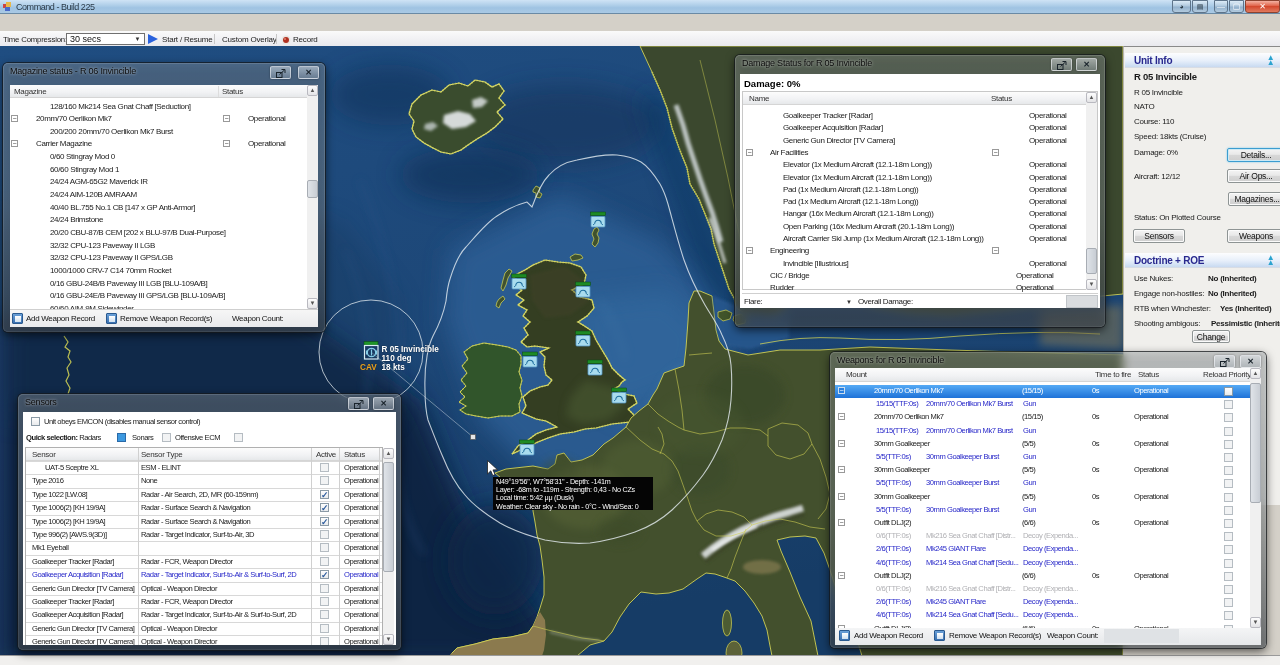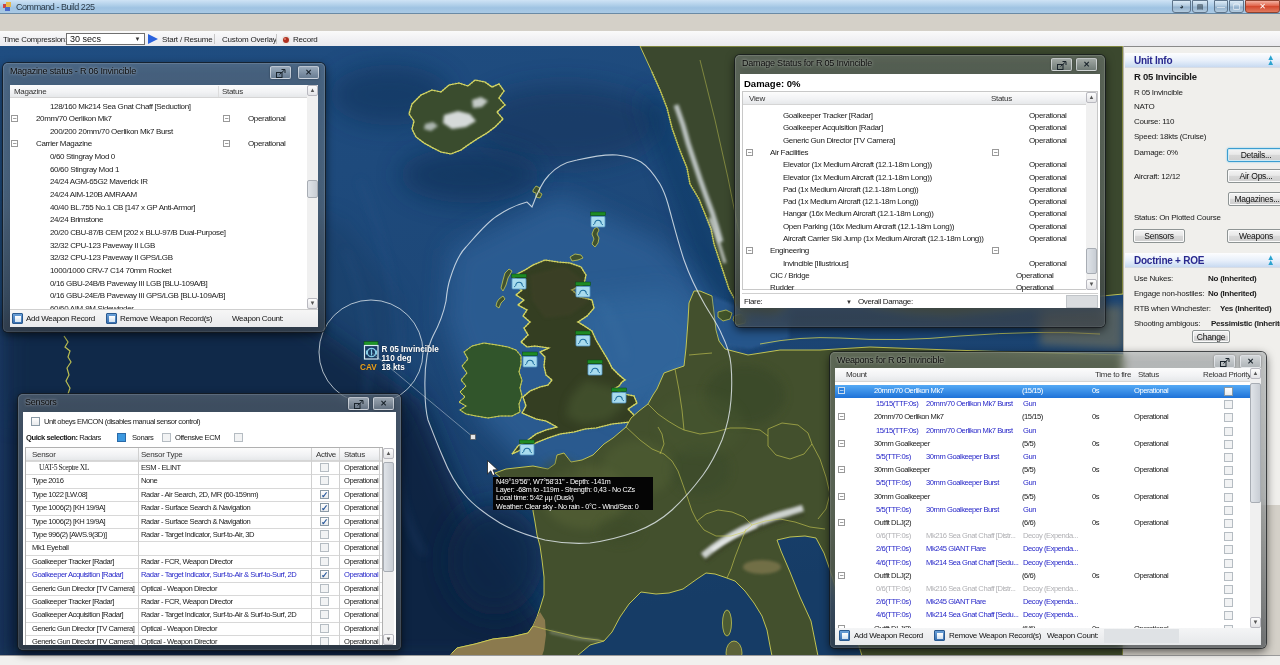--- a/index.html
+++ b/index.html
@@ -302,21 +302,21 @@
 <div class="tb" style="left:316px;"><svg width="10" height="9" style="margin-top:2px">
           <rect x="0.5" y="3.5" width="5.5" height="5" fill="none" stroke="#1a242c" stroke-width="1"></rect>
           <path d="M3.5,5.5 L8.5,1 M5.5,0.5 L9,0.5 L9,4" fill="none" stroke="#1a242c" stroke-width="1"></path>
           <path d="M64,336 l4,6 -3,5 5,4 -2,6 3,5 -4,6 2,7 -3,6 4,7 -2,6" fill="none" stroke="#d8d855" stroke-width="1.2" opacity="0.85"></path>
 </svg></div>
       <div class="tb" style="left:341px;">✕</div>
 <div class="wbody" style="left:5px;top:19px;width:360px;height:234px;overflow:hidden;">
 <div style="position:absolute;left:4px;top:4px;font-size:9.5px;font-weight:bold;">Damage: 0%</div>
 <div style="position:absolute;left:2px;top:17px;width:356px;height:199px;border:1px solid #c8c8c8;"></div>
 <div class="hdrrow" style="left:3px;top:18px;width:354px;height:13px;">
-          <span style="left:6px">View</span>
+          <span style="left:6px">Name</span>
           <span style="left:248px">Status</span>
         </div>
 <div class="lr" style="left:43px;top:37.0px;">Goalkeeper Tracker [Radar]</div>
 <div class="lr" style="left:289px;top:37.0px;">Operational</div>
 <div class="lr" style="left:43px;top:49.3px;">Goalkeeper Acquisition [Radar]</div>
 <div class="lr" style="left:289px;top:49.3px;">Operational</div>
 <div class="lr" style="left:43px;top:61.6px;">Generic Gun Director [TV Camera]</div>
 <div class="lr" style="left:289px;top:61.6px;">Operational</div>
 <div class="lr" style="left:30px;top:73.9px;">Air Facilities</div>
 <div class="exp" style="left:6px;top:74.9px;">−</div>
@@ -324,21 +324,21 @@
 <div class="lr" style="left:43px;top:86.2px;">Elevator (1x Medium Aircraft (12.1-18m Long))</div>
 <div class="lr" style="left:289px;top:86.2px;">Operational</div>
 <div class="lr" style="left:43px;top:98.5px;">Elevator (1x Medium Aircraft (12.1-18m Long))</div>
 <div class="lr" style="left:289px;top:98.5px;">Operational</div>
 <div class="lr" style="left:43px;top:110.8px;">Pad (1x Medium Aircraft (12.1-18m Long))</div>
 <div class="lr" style="left:289px;top:110.8px;">Operational</div>
 <div class="lr" style="left:43px;top:123.1px;">Pad (1x Medium Aircraft (12.1-18m Long))</div>
 <div class="lr" style="left:289px;top:123.1px;">Operational</div>
 <div class="lr" style="left:43px;top:135.4px;">Hangar (16x Medium Aircraft (12.1-18m Long))</div>
 <div class="lr" style="left:289px;top:135.4px;">Operational</div>
-<div class="lr" style="left:43px;top:147.7px;">Open Parking (16x Medium Aircraft (12.1-18m Long))</div>
+<div class="lr" style="left:43px;top:147.7px;">Open Parking (16x Medium Aircraft (20.1-18m Long))</div>
 <div class="lr" style="left:289px;top:147.7px;">Operational</div>
 <div class="lr" style="left:43px;top:160.0px;">Aircraft Carrier Ski Jump (1x Medium Aircraft (12.1-18m Long))</div>
 <div class="lr" style="left:289px;top:160.0px;">Operational</div>
 <div class="lr" style="left:30px;top:172.3px;">Engineering</div>
 <div class="exp" style="left:6px;top:173.3px;">−</div>
 <div class="exp" style="left:252px;top:173.3px;">−</div>
 <div class="lr" style="left:43px;top:184.6px;">Invincible [Illustrious]</div>
 <div class="lr" style="left:289px;top:184.6px;">Operational</div>
 <div class="lr" style="left:30px;top:196.9px;">CIC / Bridge</div>
 <div class="lr" style="left:276px;top:196.9px;">Operational</div>
@@ -375,21 +375,21 @@
 <div class="lr" style="left:152px;top:21px;">Offensive ECM</div>
         <div class="cb dis" style="left:211px;top:21px;"></div>
 <div style="position:absolute;left:2px;top:35px;width:358px;height:198px;border:1px solid #b0b0b0;border-bottom:none;"></div>
 <div class="hdrrow" style="left:3px;top:36px;width:356px;height:13px;">
           <span style="left:6px">Sensor</span>
           <span style="left:115px">Sensor Type</span>
           <span style="left:290px">Active</span>
           <span style="left:318px">Status</span>
         </div>
 <div style="position:absolute;left:3px;top:49.0px;width:356px;height:1px;background:#d8d8d8;"></div>
-<div class="lr" style="left:16px;top:51.0px;font-family:Liberation Serif, serif;">UAT-5 Sceptre XL</div>
+<div class="lr" style="left:22px;top:51.0px;">UAT-5 Sceptre XL</div>
 <div class="lr" style="left:118px;top:51.0px;">ESM - ELINT</div>
 <div class="cb dis" style="left:297px;top:51.0px;"></div>
 <div class="lr" style="left:321px;top:51.0px;">Operational</div>
 <div style="position:absolute;left:3px;top:62.4px;width:356px;height:1px;background:#d8d8d8;"></div>
 <div class="lr" style="left:9px;top:64.4px;">Type 2016</div>
 <div class="lr" style="left:118px;top:64.4px;">None</div>
 <div class="cb dis" style="left:297px;top:64.4px;"></div>
 <div class="lr" style="left:321px;top:64.4px;">Operational</div>
 <div style="position:absolute;left:3px;top:75.8px;width:356px;height:1px;background:#d8d8d8;"></div>
 <div class="lr" style="left:9px;top:77.8px;">Type 1022 [LW.08]</div>

